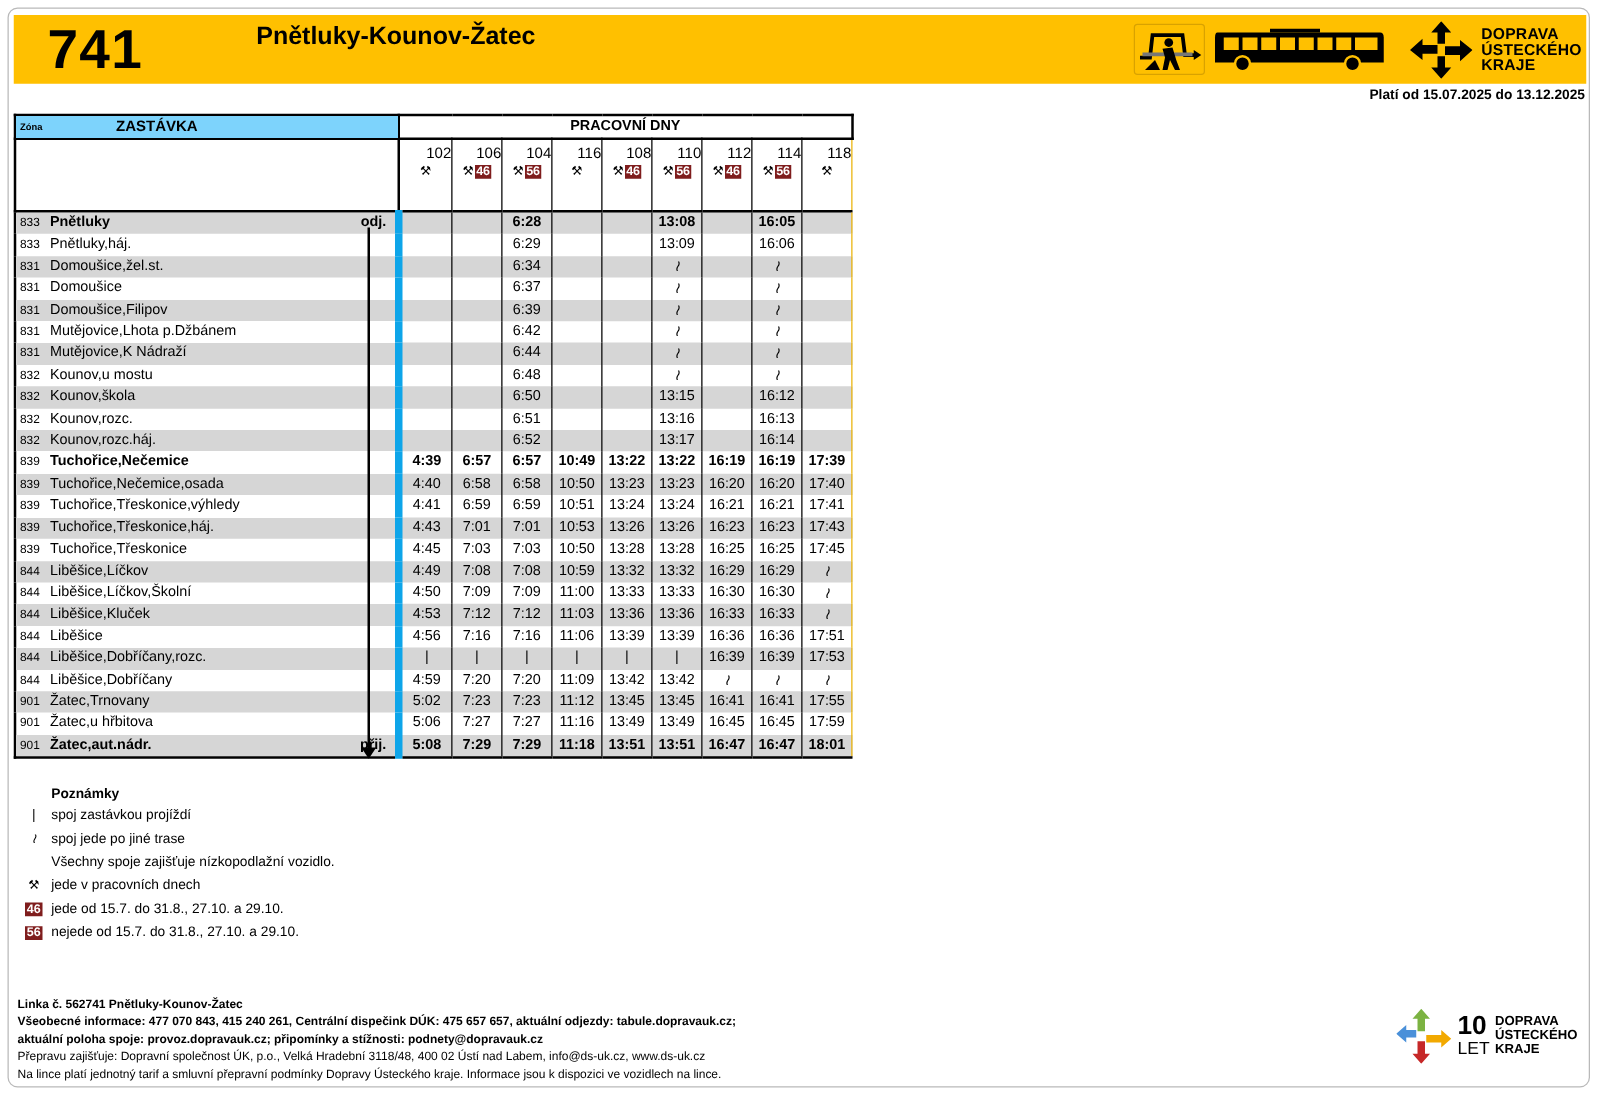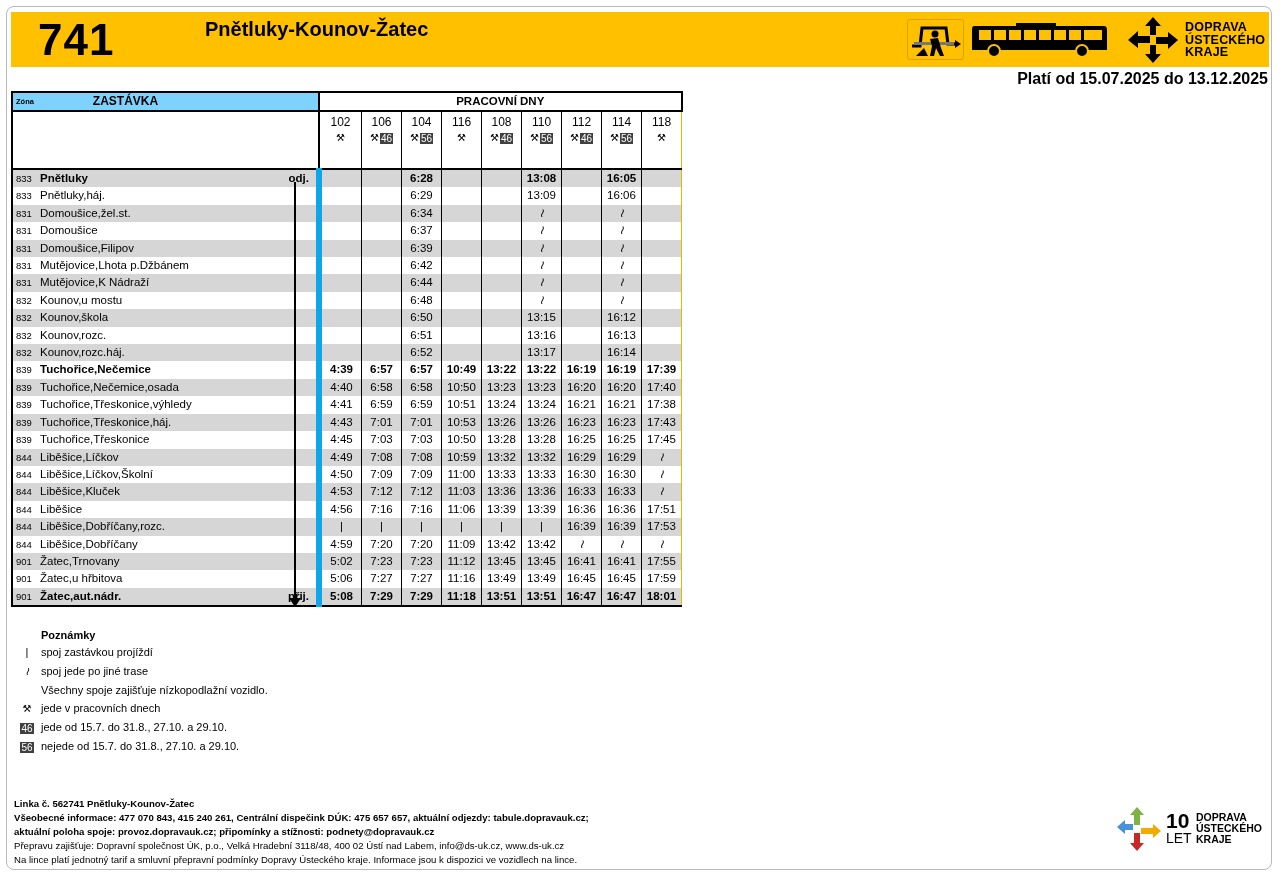--- a/index.html
+++ b/index.html
@@ -5,33 +5,33 @@
   html, body { margin:0; padding:0; background:#ffffff; }
   body { width:1280px; height:876px; position:relative; overflow:hidden; font-family:"Liberation Sans", sans-serif; color:#000; }
   .frame { position:absolute; left:6px; top:6px; width:1266px; height:864px; border:1px solid #b9b9b9; border-radius:8px; box-sizing:border-box; }
   .banner { position:absolute; left:11px; top:12px; width:1258px; height:55px; background:#ffc000; }
   .line-no { position:absolute; left:38px; top:14px; font-size:44px; font-weight:bold; letter-spacing:1px; line-height:52px; }
   .route-title { position:absolute; left:161px; top:17px; font-size:20px; font-weight:bold; line-height:24px;margin-left:44px; }
   .icon-worker { position:absolute; left:907px; top:19px; width:57px; height:41px; border:1px solid #d9a200; border-radius:3px; box-sizing:border-box; }
   .icon-bus { position:absolute; left:970px; top:22px; width:138px; height:36px; }
   .icon-arrows { position:absolute; left:1128px; top:17px; width:50px; height:46px; }
   .brand { position:absolute; left:1185px; top:21px; font-size:12.5px; font-weight:bold; line-height:12.5px; letter-spacing:0.2px; }
-  .valid { position:absolute; right:12px; top:70px; font-size:16px; font-weight:bold; }
+  .valid { position:absolute; right:12px; top:70px; font-size:11px; font-weight:bold; }
 
   table.tt { position:absolute; left:11px; top:91px; border-collapse:collapse; font-size:11.5px; }
   table.tt td { padding:0; height:17.4px; line-height:17.4px; border-left:1px solid #000; border-right:1px solid #000; text-align:center; white-space:nowrap; }
   table.tt tr.hdr td { height:17px; line-height:17px; border:2px solid #000; font-weight:bold; }
   table.tt tr.hdr td.stop-h { background:#7dd3fc; text-align:left; position:relative; }
   .zona-h { font-size:7.5px; position:absolute; left:3px; top:0; }
   .zast-h { position:absolute; left:0; right:0; top:0; text-align:center; font-size:12px; padding-right:80px; }
   table.tt tr.svc td { height:54px; vertical-align:top; border-bottom:2px solid #000; line-height:16px; padding-top:2px; }
   table.tt tr.svc td.stop-c { border-left:2px solid #000; border-right:2px solid #000; }
-  .svc-no { display:block; font-size:12px; }
+  .svc-no { display:block; font-size:12px;text-align:right; }
   .svc-sym { display:block; font-size:10px; }
-  .tag { display:inline-block; background:#404040; color:#fff; font-weight:normal; font-size:10px; line-height:11px; padding:0 1px; margin-left:1px; vertical-align:middle; }
+  .tag { display:inline-block; background:#7f1d1d; color:#fff; font-weight:bold; font-size:10px; line-height:11px; padding:0 1px; margin-left:1px; vertical-align:middle; }
   table.tt td.stop { width:303px; text-align:left; position:relative; border-left:2px solid #000; border-right:6px solid #0ea5e9; }
   table.tt td.tm { width:39px; }
   table.tt td.last { border-right:1px solid #eab308; }
   table.tt tr.g td { background:#d6d6d6; }
   table.tt tr.b td { font-weight:bold; }
   table.tt tr.end td { border-bottom:2px solid #000; }
   .zone { display:inline-block; width:24px; padding-left:3px; font-size:9.5px; font-weight:normal; }
   .sname { font-size:11.5px; }
   .dir { position:absolute; right:7px; top:0; font-weight:bold; font-size:11.5px; }
   .sym-pass { font-weight:normal; }
@@ -313,21 +313,21 @@
       <tr class="">
         <td class="stop"><span class="zone">839</span><span class="sname">Tuchořice,Třeskonice,výhledy</span></td>
         <td class="tm">4:41</td>
         <td class="tm">6:59</td>
         <td class="tm">6:59</td>
         <td class="tm">10:51</td>
         <td class="tm">13:24</td>
         <td class="tm">13:24</td>
         <td class="tm">16:21</td>
         <td class="tm">16:21</td>
-        <td class="tm last">17:38</td>
+        <td class="tm last">17:41</td>
       </tr>
       <tr class="g">
         <td class="stop"><span class="zone">839</span><span class="sname">Tuchořice,Třeskonice,háj.</span></td>
         <td class="tm">4:43</td>
         <td class="tm">7:01</td>
         <td class="tm">7:01</td>
         <td class="tm">10:53</td>
         <td class="tm">13:26</td>
         <td class="tm">13:26</td>
         <td class="tm">16:23</td>

